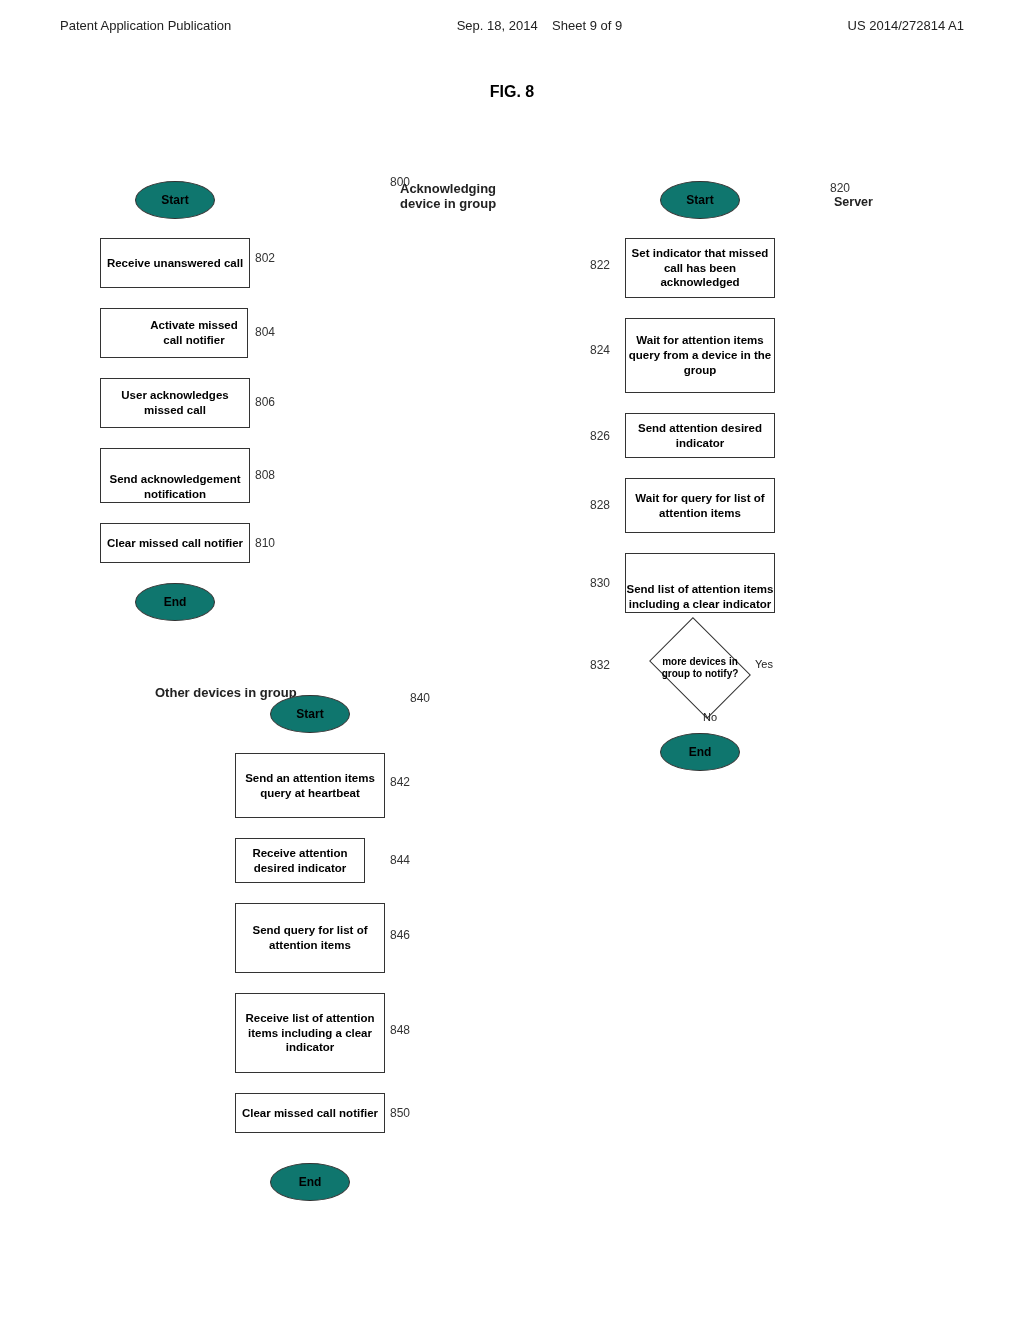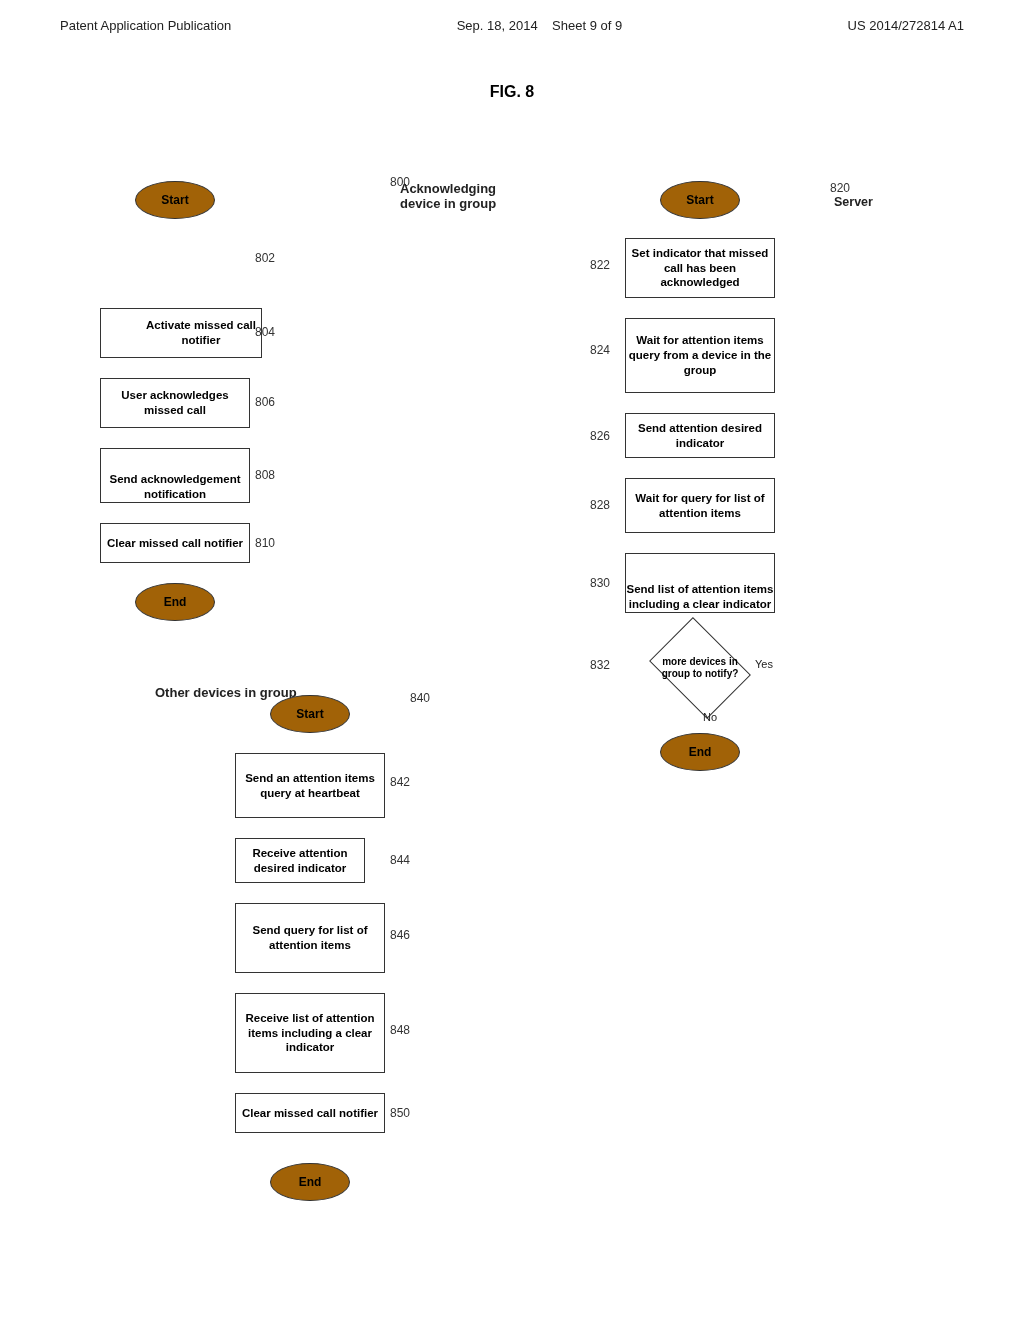--- a/index.html
+++ b/index.html
@@ -40,21 +40,21 @@
       justify-content: center;
       text-align: center;
       font-size: 11.5px;
       font-weight: bold;
       line-height: 1.3;
     }
 
     .fc-oval {
       position: absolute;
       border: 1.5px solid #333;
-      background: #a16207;
+      background: #0f766e;
       border-radius: 50%;
       display: flex;
       align-items: center;
       justify-content: center;
       text-align: center;
       font-size: 12px;
       font-weight: bold;
     }
 
     .fc-diamond {
@@ -192,23 +192,26 @@
 
   <div class="ref-num" style="left:390px; top:142px;">800</div>
 
   <div class="label-bold" style="left:400px; top:148px; font-size:13px; white-space:pre-line;">Acknowledging
 device in group</div>
 
   <div class="fc-oval" style="left:135px; top:148px; width:80px; height:38px;">
     <span>Start</span>
   </div>
 
+  <div class="fc-box" style="left:100px; top:205px; width:150px; height:50px;">
+    <span>Receive unanswered call</span>
+  </div>
   <div class="ref-num" style="left:255px; top:218px;">802</div>
 
-  <div class="fc-box" style="left:100px; top:275px; width:162px; height:50px;padding-left:40px;">
+  <div class="fc-box" style="left:100px; top:275px; width:148px; height:50px;padding-left:40px;">
     <span>Activate missed call
 notifier</span>
   </div>
   <div class="ref-num" style="left:255px; top:292px;">804</div>
 
   <div class="fc-box" style="left:100px; top:345px; width:150px; height:50px;">
     <span>User acknowledges
 missed call</span>
   </div>
   <div class="ref-num" style="left:255px; top:362px;">806</div>

